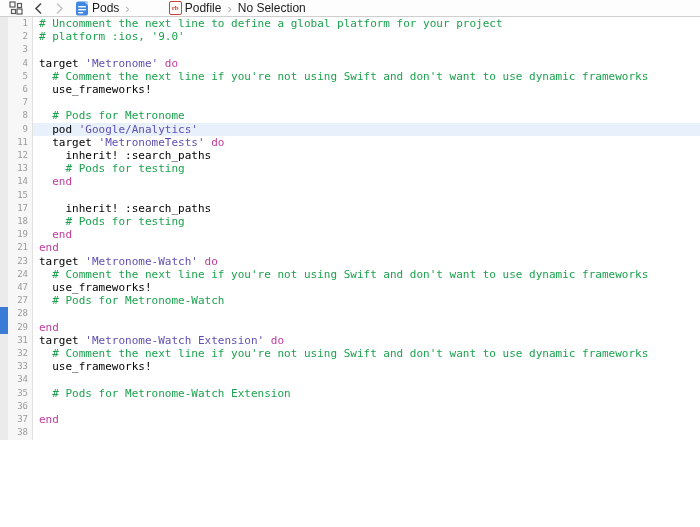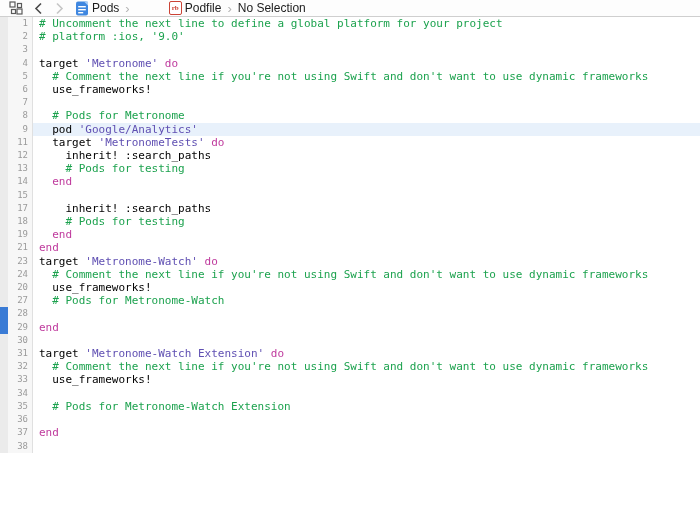--- a/index.html
+++ b/index.html
@@ -202,45 +202,40 @@
       <div class="num">23</div>
       <div class="code"><span class="tk-plain">target </span><span class="tk-string">'Metronome-Watch'</span><span class="tk-plain"> </span><span class="tk-keyword">do</span></div>
     </div>
     <div class="row">
       <div class="strip"></div>
       <div class="num">24</div>
       <div class="code"><span class="tk-comment">  # Comment the next line if you're not using Swift and don't want to use dynamic frameworks</span></div>
     </div>
     <div class="row">
       <div class="strip"></div>
-      <div class="num">20</div>
+      <div class="num">47</div>
       <div class="code"><span class="tk-plain">  use_frameworks!</span></div>
     </div>
     <div class="row">
       <div class="strip"></div>
       <div class="num">27</div>
       <div class="code"><span class="tk-comment">  # Pods for Metronome-Watch</span></div>
     </div>
     <div class="row">
       <div class="strip changed"></div>
       <div class="num">28</div>
       <div class="code"></div>
     </div>
     <div class="row">
       <div class="strip changed"></div>
       <div class="num">29</div>
       <div class="code"><span class="tk-keyword">end</span></div>
     </div>
     <div class="row">
       <div class="strip"></div>
-      <div class="num">30</div>
-      <div class="code"></div>
-    </div>
-    <div class="row">
-      <div class="strip"></div>
       <div class="num">31</div>
       <div class="code"><span class="tk-plain">target </span><span class="tk-string">'Metronome-Watch Extension'</span><span class="tk-plain"> </span><span class="tk-keyword">do</span></div>
     </div>
     <div class="row">
       <div class="strip"></div>
       <div class="num">32</div>
       <div class="code"><span class="tk-comment">  # Comment the next line if you're not using Swift and don't want to use dynamic frameworks</span></div>
     </div>
     <div class="row">
       <div class="strip"></div>

